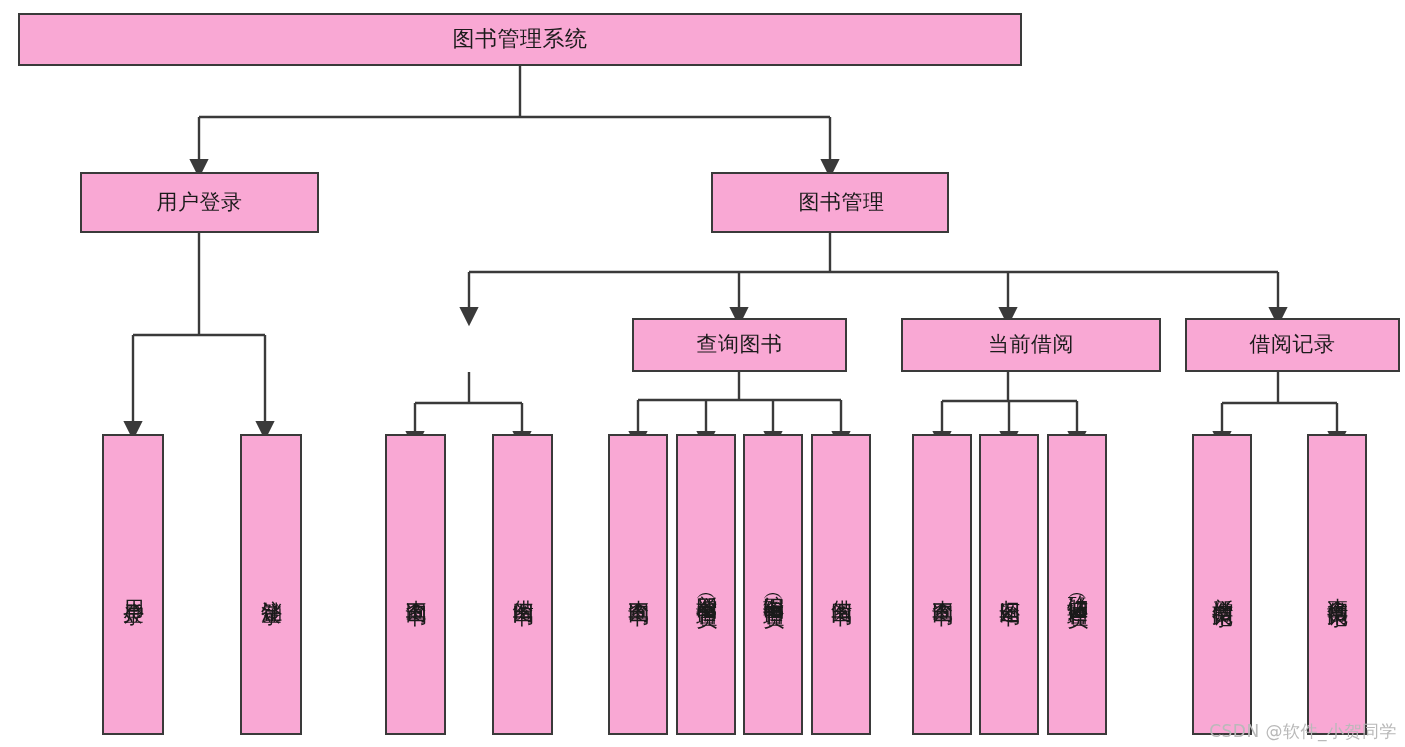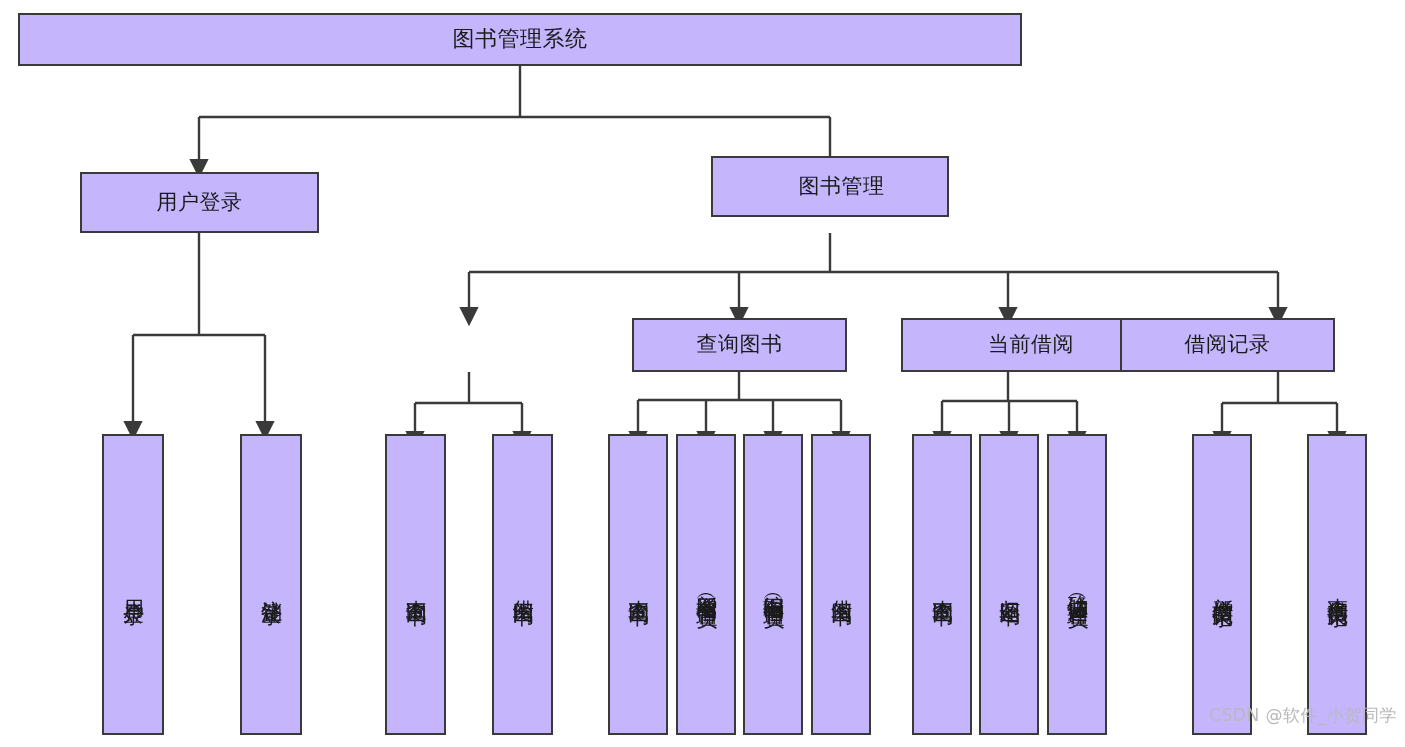--- a/index.html
+++ b/index.html
@@ -22,21 +22,21 @@
     position: absolute;
     left: 0;
     top: 0;
     width: 1405px;
     height: 747px;
   }
   
   .node {
     position: absolute;
     box-sizing: border-box;
-    background: #c4b5fd;
+    background: #f9a8d4;
     border: 2.2px solid #3a3a3a;
     display: flex;
     align-items: center;
     justify-content: center;
     color: #1b1b1b;
     z-index: 3;
   }
   .node.horiz {
     font-size: 21px;
     letter-spacing: 0.5px;
@@ -56,21 +56,21 @@
     font-size: 21px;
     line-height: 1.32;
     letter-spacing: 2px;
     white-space: nowrap;
     color: #1b1b1b;
   }
   
   #watermark {
     position: absolute;
     right: 8px;
-    bottom: 20px;
+    bottom: 4px;
     font-size: 17px;
     color: #b9b9b9;
     letter-spacing: 0.5px;
     z-index: 6;
     white-space: nowrap;
     font-family: "DejaVu Sans", "Liberation Sans", sans-serif;
   }
 </style>
 </head>
 <body>
@@ -132,34 +132,34 @@
   </svg>
 
   <div class="node horiz root" style="left:18px; top:13px; width:1004px; height:53px;">
     <span>图书管理系统</span>
   </div>
 
   <div class="node horiz" style="left:80px; top:172px; width:239px; height:61px;">
     <span>用户登录</span>
   </div>
 
-  <div class="node horiz" style="left:711px; top:156px; width:238px; height:61px;padding-left:23px;">
+  <div class="node horiz" style="left:711px; top:172px; width:238px; height:61px;padding-left:23px;">
     <span>图书管理</span>
   </div>
 
 
   <div class="node horiz" style="left:632px; top:318px; width:215px; height:54px;">
     <span>查询图书</span>
   </div>
 
   <div class="node horiz" style="left:901px; top:318px; width:260px; height:54px;justify-content:center;">
     <span>当前借阅</span>
   </div>
 
-  <div class="node horiz" style="left:1120px; top:318px; width:215px; height:54px;">
+  <div class="node horiz" style="left:1185px; top:318px; width:215px; height:54px;">
     <span>借阅记录</span>
   </div>
 
   <div class="node vert" style="left:102px; top:434px; width:62px; height:301px;">
     <span class="vlabel">用户登录</span>
   </div>
 
   <div class="node vert" style="left:240px; top:434px; width:62px; height:301px;">
     <span class="vlabel">注销登录</span>
   </div>

